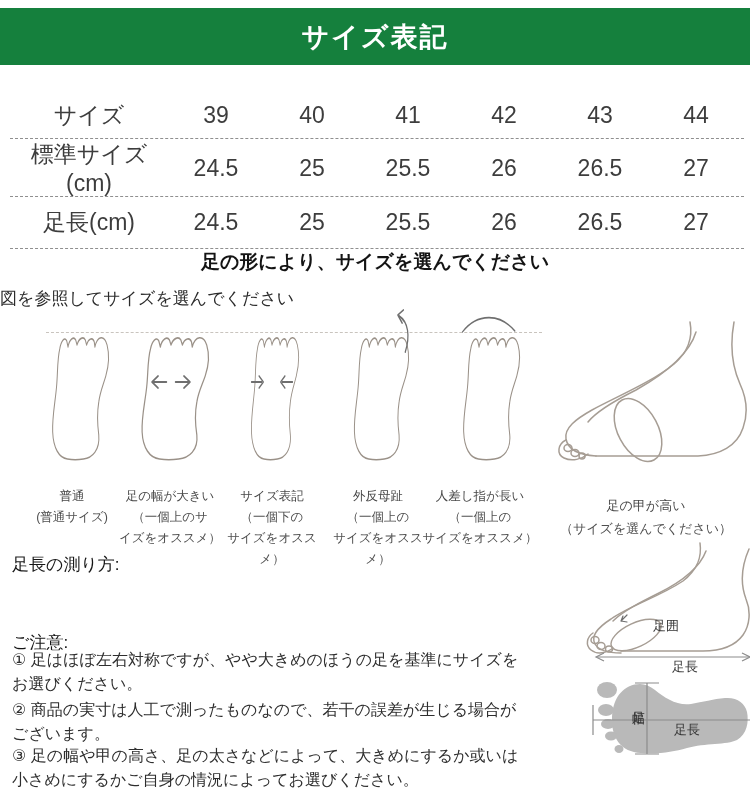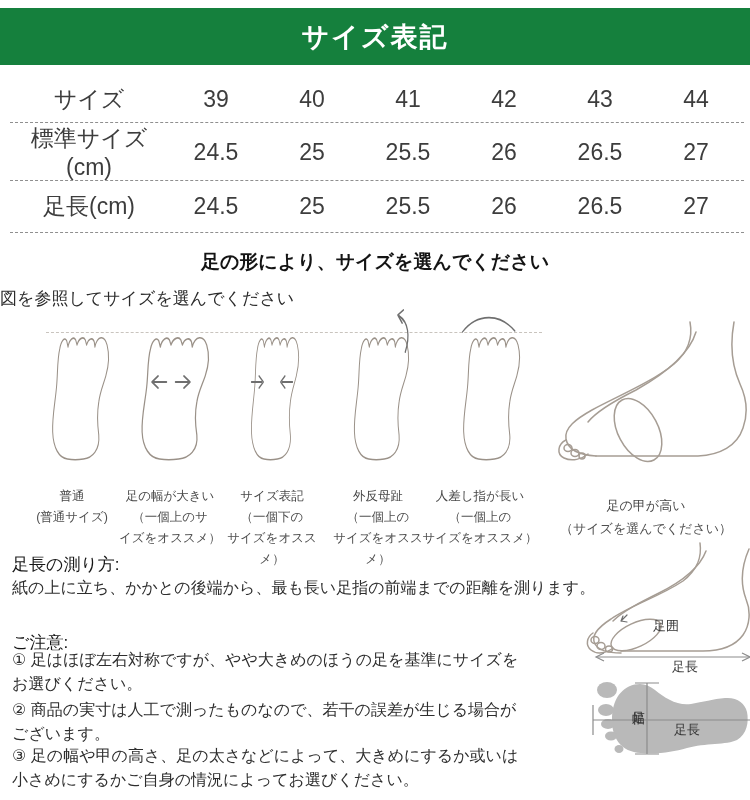--- a/index.html
+++ b/index.html
@@ -5,21 +5,21 @@
   html,body{margin:0;padding:0;background:#fff;}
   #screen{position:relative;width:750px;height:800px;background:#ffffff;overflow:hidden;
           font-family:"Liberation Sans","DejaVu Sans",sans-serif;color:#333;}
 
   
   .header{position:absolute;top:8px;left:0;right:0;height:57px;background:#15803d;
           display:flex;align-items:center;justify-content:center;font-weight:bold;}
   .header .title{color:#ffffff;font-size:27px;letter-spacing:2px;}
 
   
-  .size-table{position:absolute;top:77px;left:10px;right:6px;}
+  .size-table{position:absolute;top:93px;left:10px;right:6px;}
   .trow{display:grid;grid-template-columns:158px repeat(6,1fr);align-items:center;
         border-bottom:1px dashed #8f8f8f;color:#3d3d3d;font-size:23px;text-align:center;}
   .trow .lbl{font-size:23px;}
   .r1{height:45px}.r2{height:57px}.r3{height:51px}
 
   
   .h-bold{position:absolute;top:249px;width:100%;text-align:center;font-size:19px;
           font-weight:bold;color:#141414;}
   .h-sub{position:absolute;top:287px;width:100%;text-align:left;font-size:17px;color:#2b2b2b;}
 
@@ -163,21 +163,20 @@
     <div class="flabel" style="left:420px;width:120px;">
       <span class="fname">人差し指が長い</span><span>（一個上の
 サイズをオススメ）</span>
     </div>
     <div class="flabel flabel6" style="left:546px;width:200px;">
       <span class="fname">足の甲が高い</span><span>（サイズを選んでください）</span>
     </div>
   </div>
 
   <div class="bheading" style="top:553px;">足長の測り方:</div>
-  <div class="btext" style="top:576px;width:610px;">紙の上に立ち、かかとの後端から、最も長い足指の前端までの距離を測ります。</div>
 
   <div class="bheading" style="top:623px;margin-top:8px;">ご注意:</div>
   <div class="btext" style="top:648px;">① 足はほぼ左右対称ですが、やや大きめのほうの足を基準にサイズを
 お選びください。</div>
   <div class="btext" style="top:698px;">② 商品の実寸は人工で測ったものなので、若干の誤差が生じる場合が
 ございます。</div>
   <div class="btext" style="top:744px;">③ 足の幅や甲の高さ、足の太さなどによって、大きめにするか或いは
 小さめにするかご自身の情況によってお選びください。</div>
 
   <svg class="rdiag" style="left:583px;top:543px;" width="167" height="122" viewBox="0 0 167 122">

